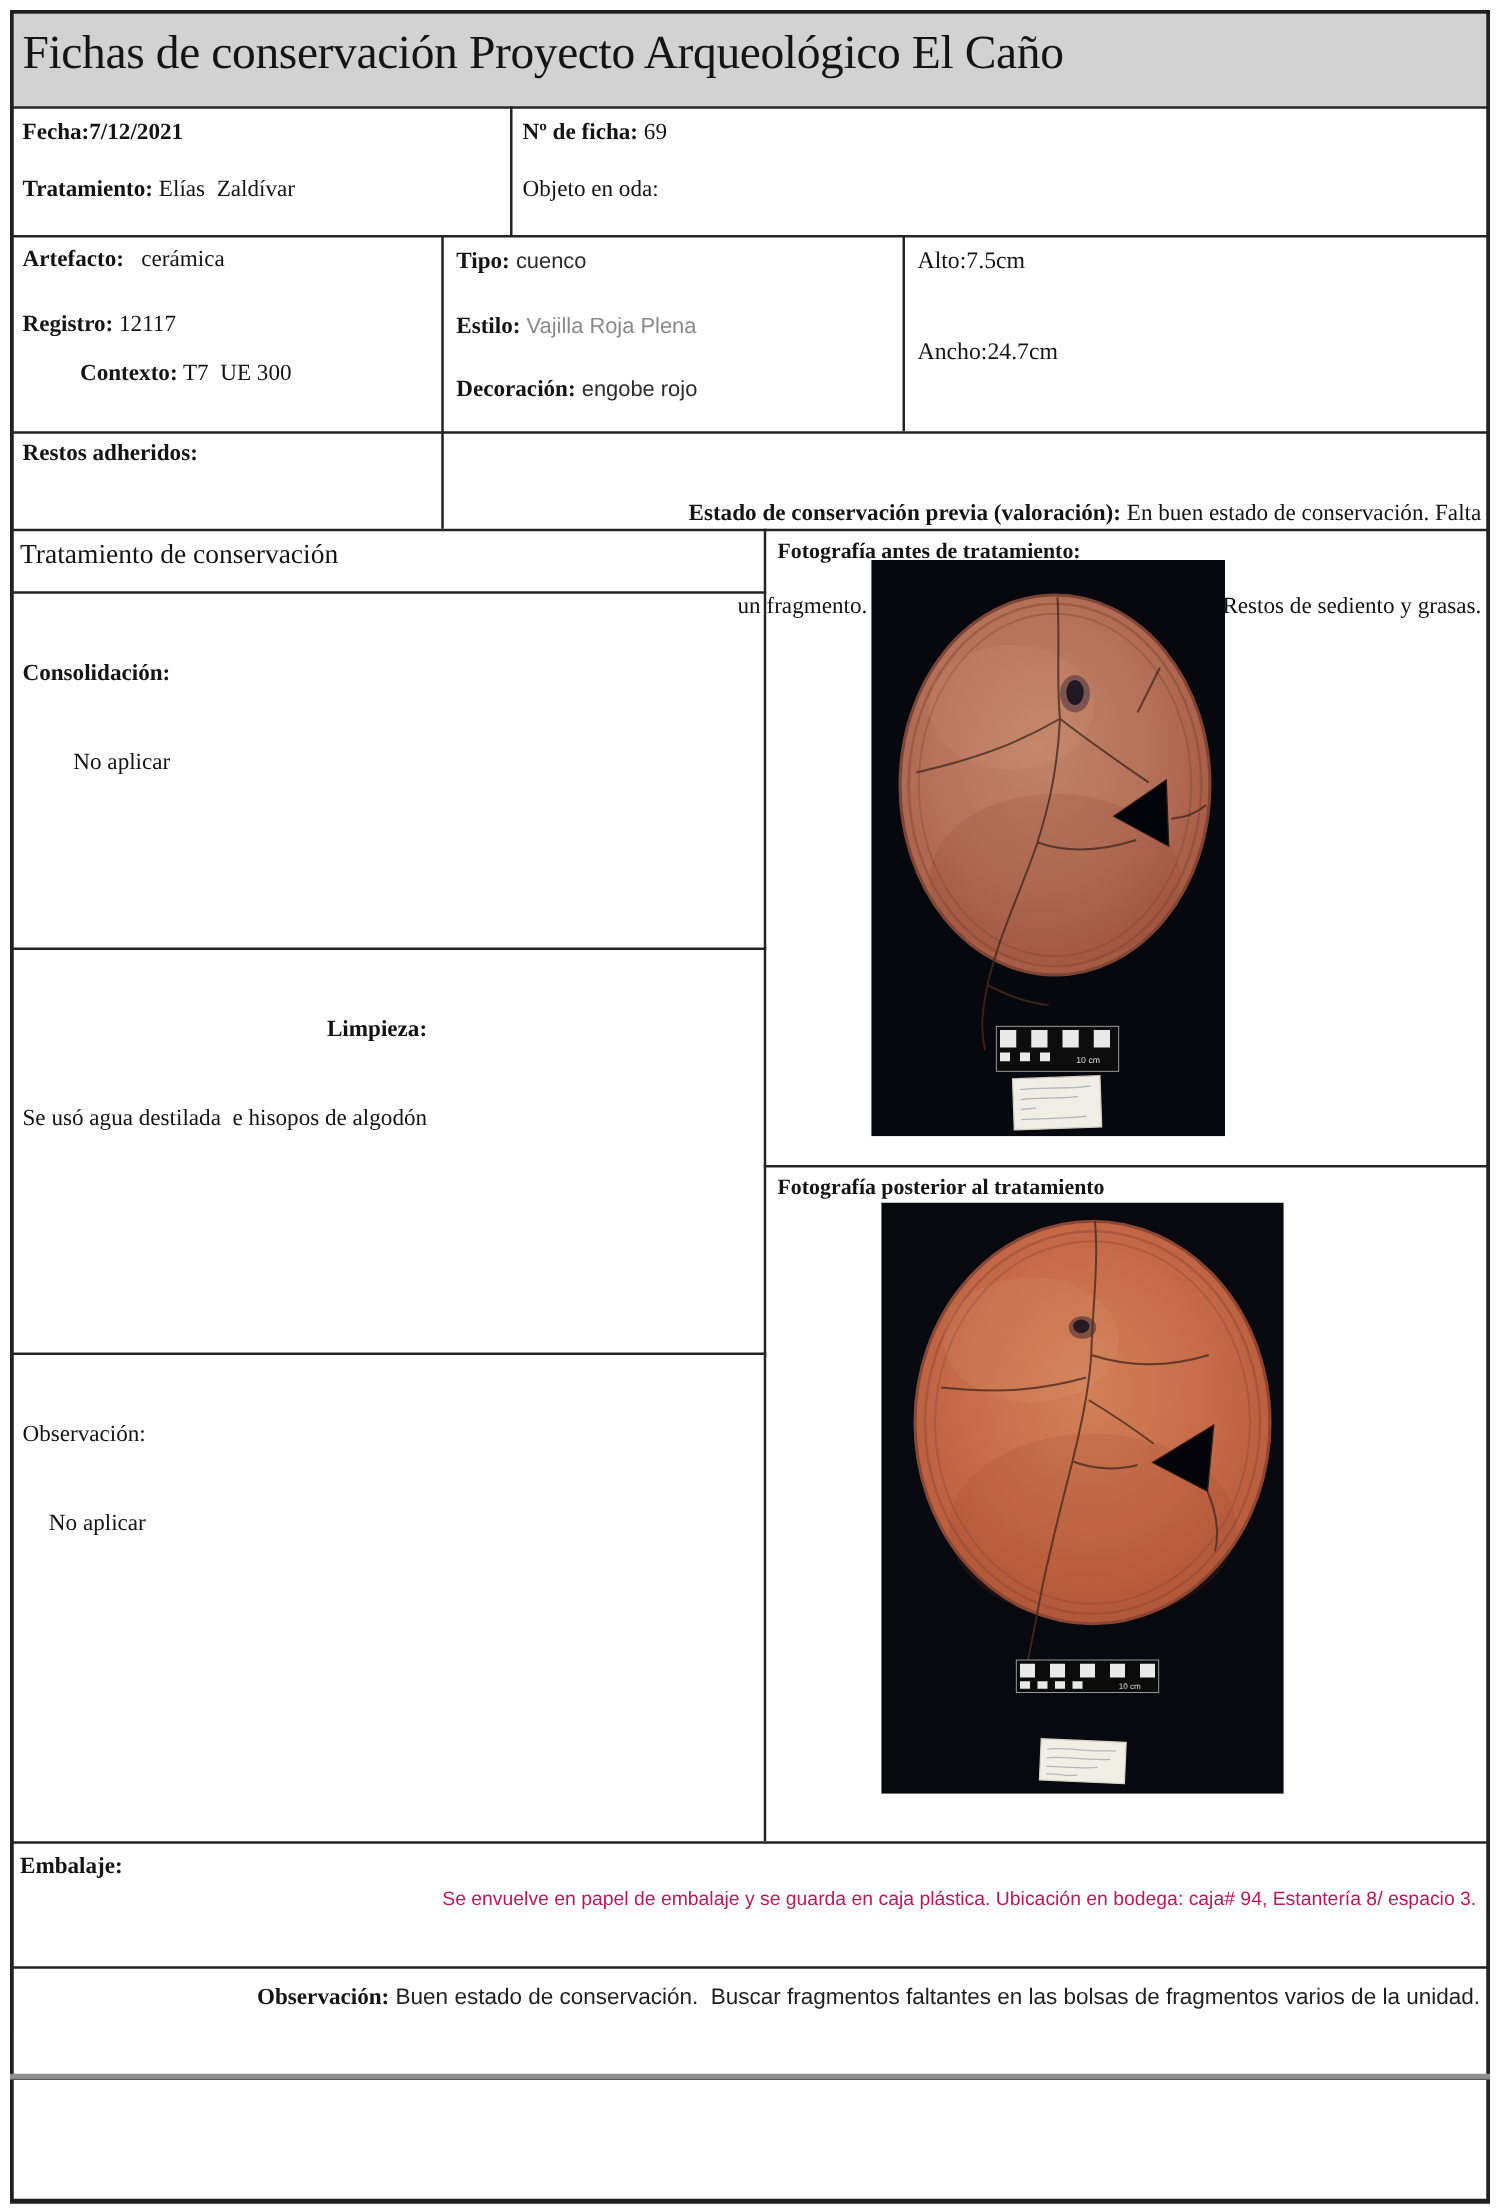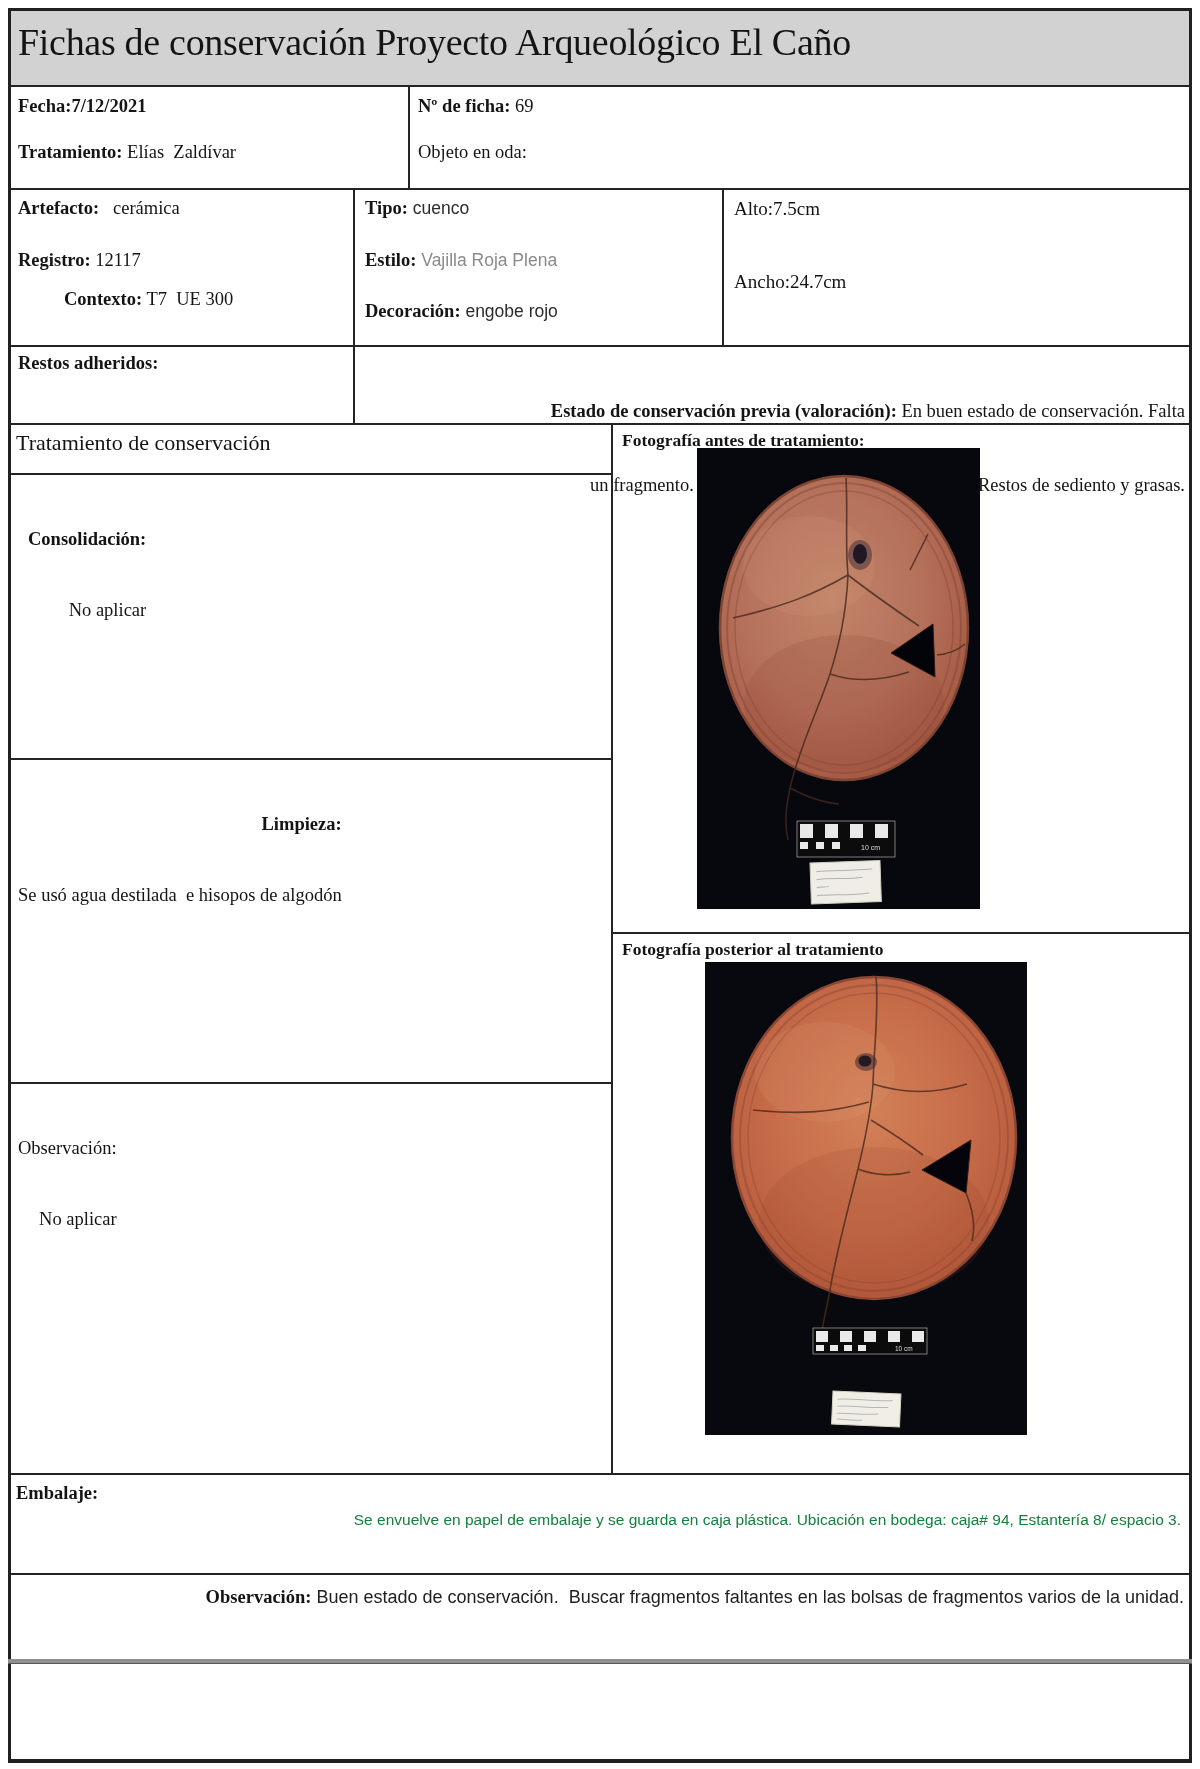--- a/index.html
+++ b/index.html
@@ -11,21 +11,21 @@
   .hl{position:absolute;height:2px;background:#242424;}
   .vl{position:absolute;width:2px;background:#242424;}
   .hl-thick{position:absolute;height:4px;background:#8f8f8f;border-bottom:1px solid #5a5a5a;}
   .t{position:absolute;font-size:18.5px;line-height:1.28;white-space:pre-wrap;}
   .b{font-weight:700;}
   .title-text{position:absolute;font-size:38px;line-height:1.1;letter-spacing:-0.3px;white-space:pre;}
   .hdr{position:absolute;font-size:22px;line-height:1.2;white-space:pre;}
   .cap{position:absolute;font-size:17.5px;font-weight:700;white-space:pre;}
   .sans{font-family:"Liberation Sans",sans-serif;font-size:17.5px;color:#2b2b2b;}
   .sans-gray{font-family:"Liberation Sans",sans-serif;font-size:17.5px;color:#8a8a8a;}
-  .sans-body{font-family:"Liberation Sans",sans-serif;font-size:15.5px;color:#15803d;}
+  .sans-body{font-family:"Liberation Sans",sans-serif;font-size:15.5px;color:#be185d;}
   .sans-line{font-family:"Liberation Sans",sans-serif;font-size:18px;color:#1f1f1f;}
   .estado-line{white-space:pre;}
   .photo{position:absolute;display:block;}
 </style>
 </head>
 <body>
 
 <div class="sheet">
 
   <div class="titlebar"></div>
@@ -64,21 +64,21 @@
   <div class="t" style="left:734px;top:197px;font-size:19px;">Alto:7.5cm</div>
   <div class="t" style="left:734px;top:270px;font-size:19px;">Ancho:24.7cm</div>
 
   <div class="t b" style="left:18px;top:352px;">Restos adheridos:</div>
   <div class="t" style="left:365px;top:350px;width:820px;line-height:24.5px;">
     <div class="estado-line"><span class="b">Estado de conservación previa (valoración):</span><span> En buen estado de conservación. Falta</span></div>
     <div class="estado-line">un fragmento. Tratamiento previo de conservación.  Restos de sediento y grasas.</div>
   </div>
 
   <div class="hdr" style="left:16px;top:430px;">Tratamiento de conservación</div>
-  <div class="t" style="left:18px;top:481px;margin-left:10px;">
+  <div class="t" style="left:18px;top:481px;">
     <div class="b">Consolidación:</div>
     <div>No aplicar</div>
   </div>
   <div class="t" style="left:18px;top:766px;">
     <div class="b">Limpieza:</div>
     <div>Se usó agua destilada  e hisopos de algodón</div>
   </div>
   <div class="t" style="left:18px;top:1090px;">
     <div>Observación:</div>
     <div>No aplicar</div>

